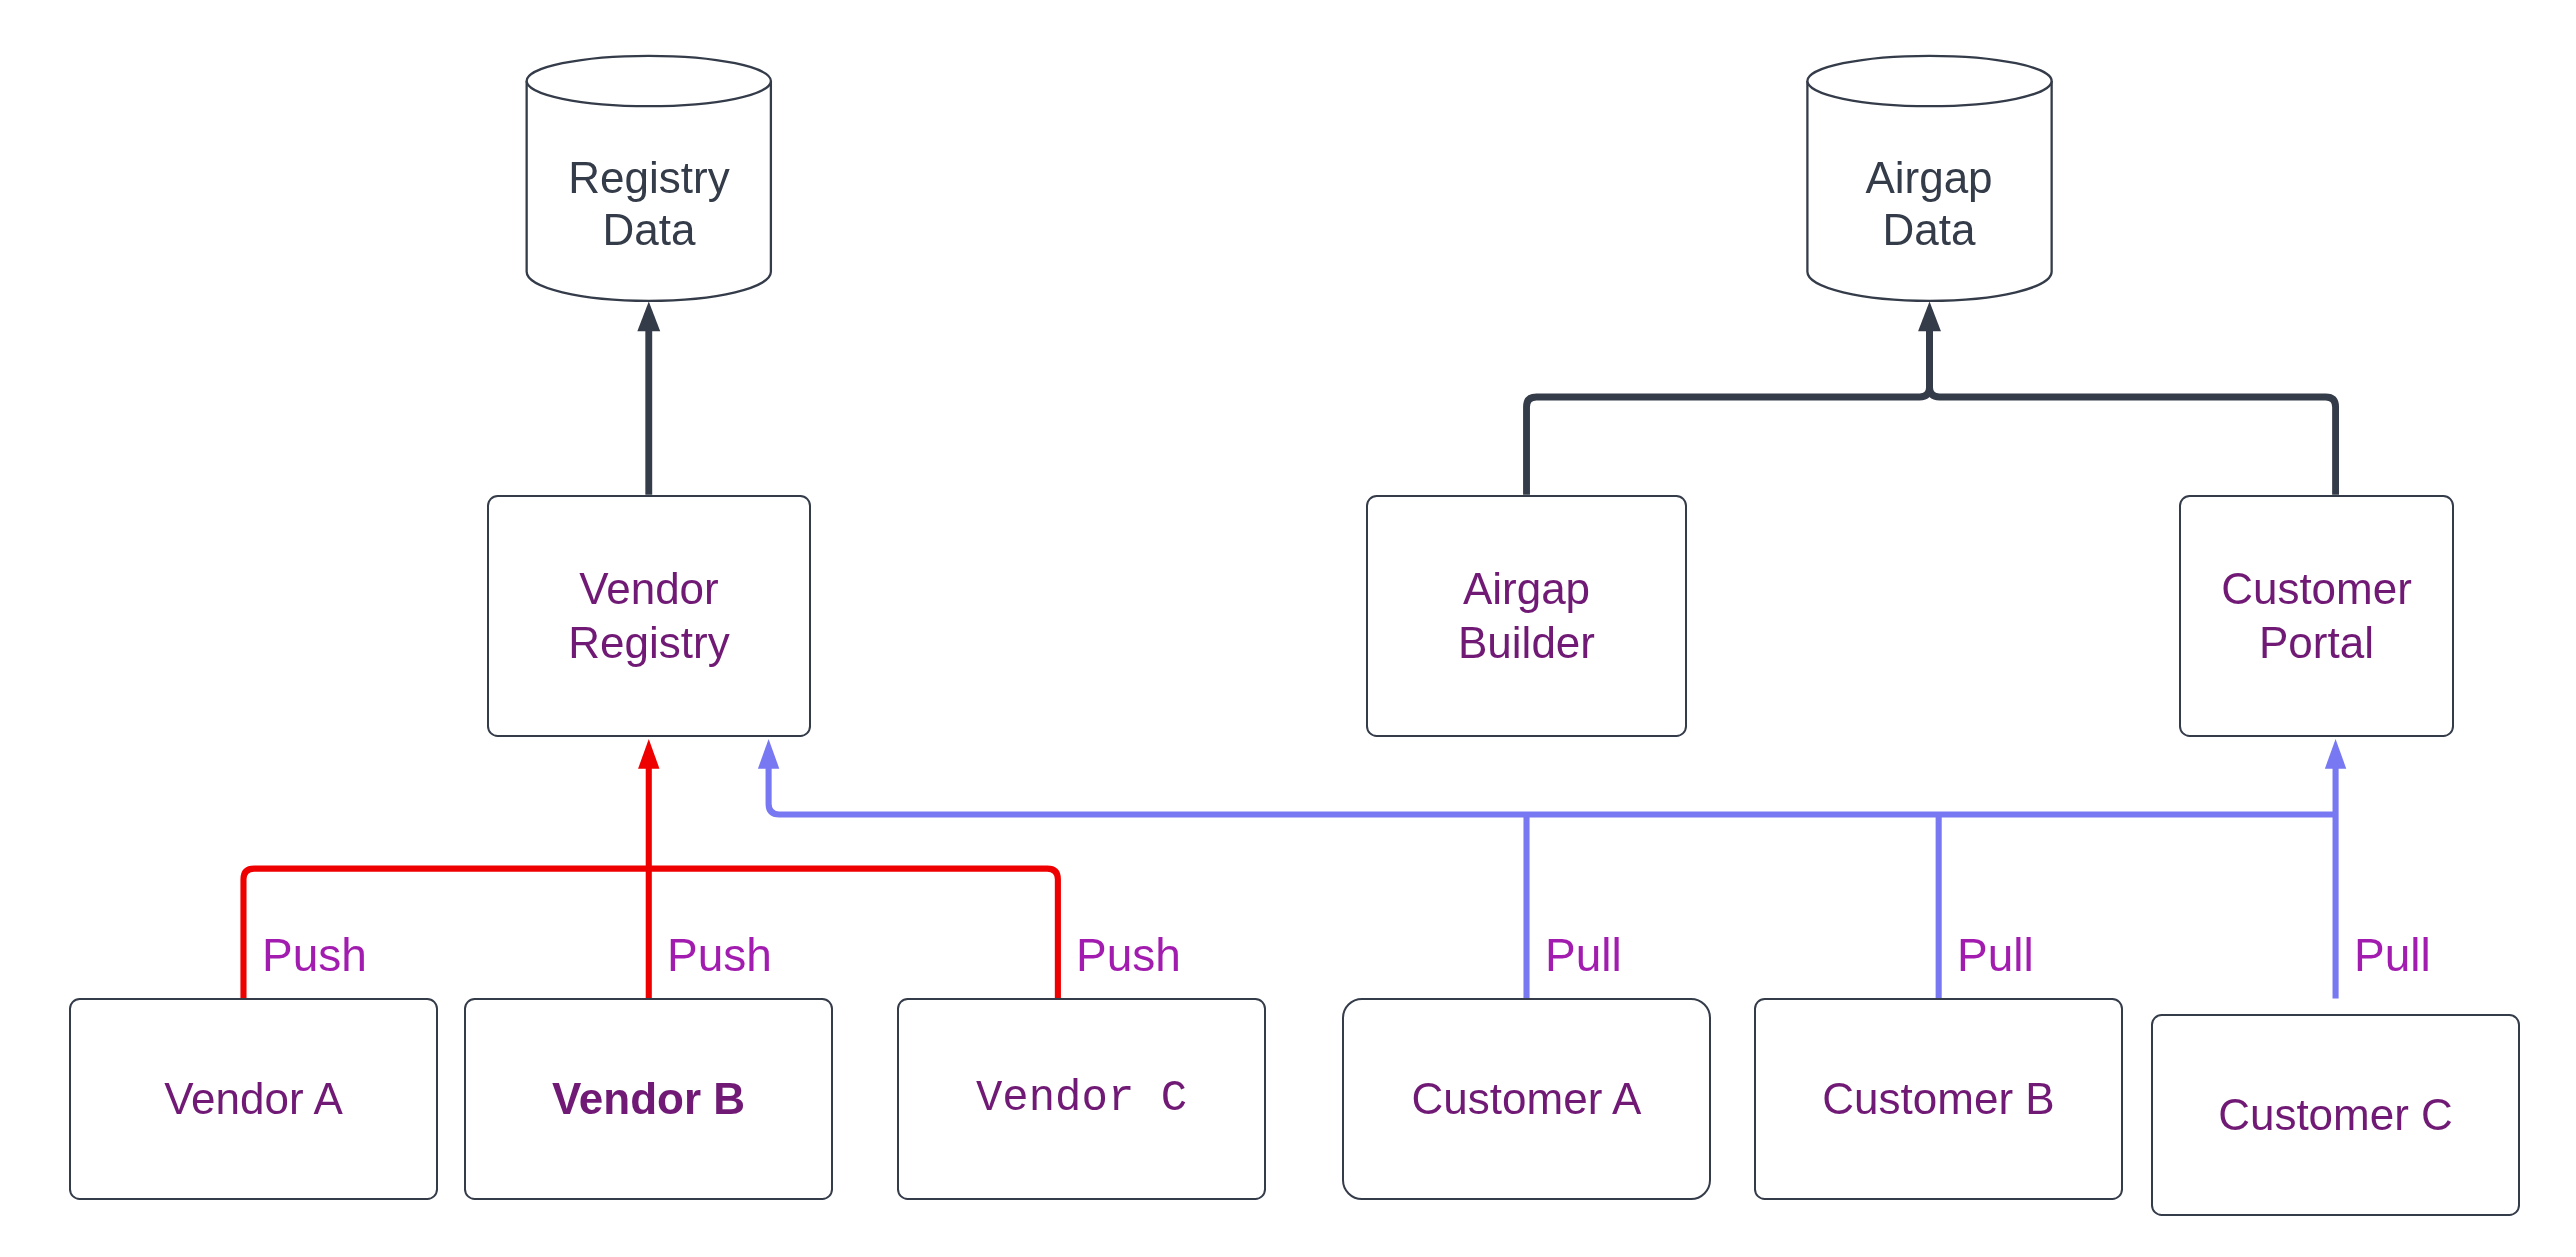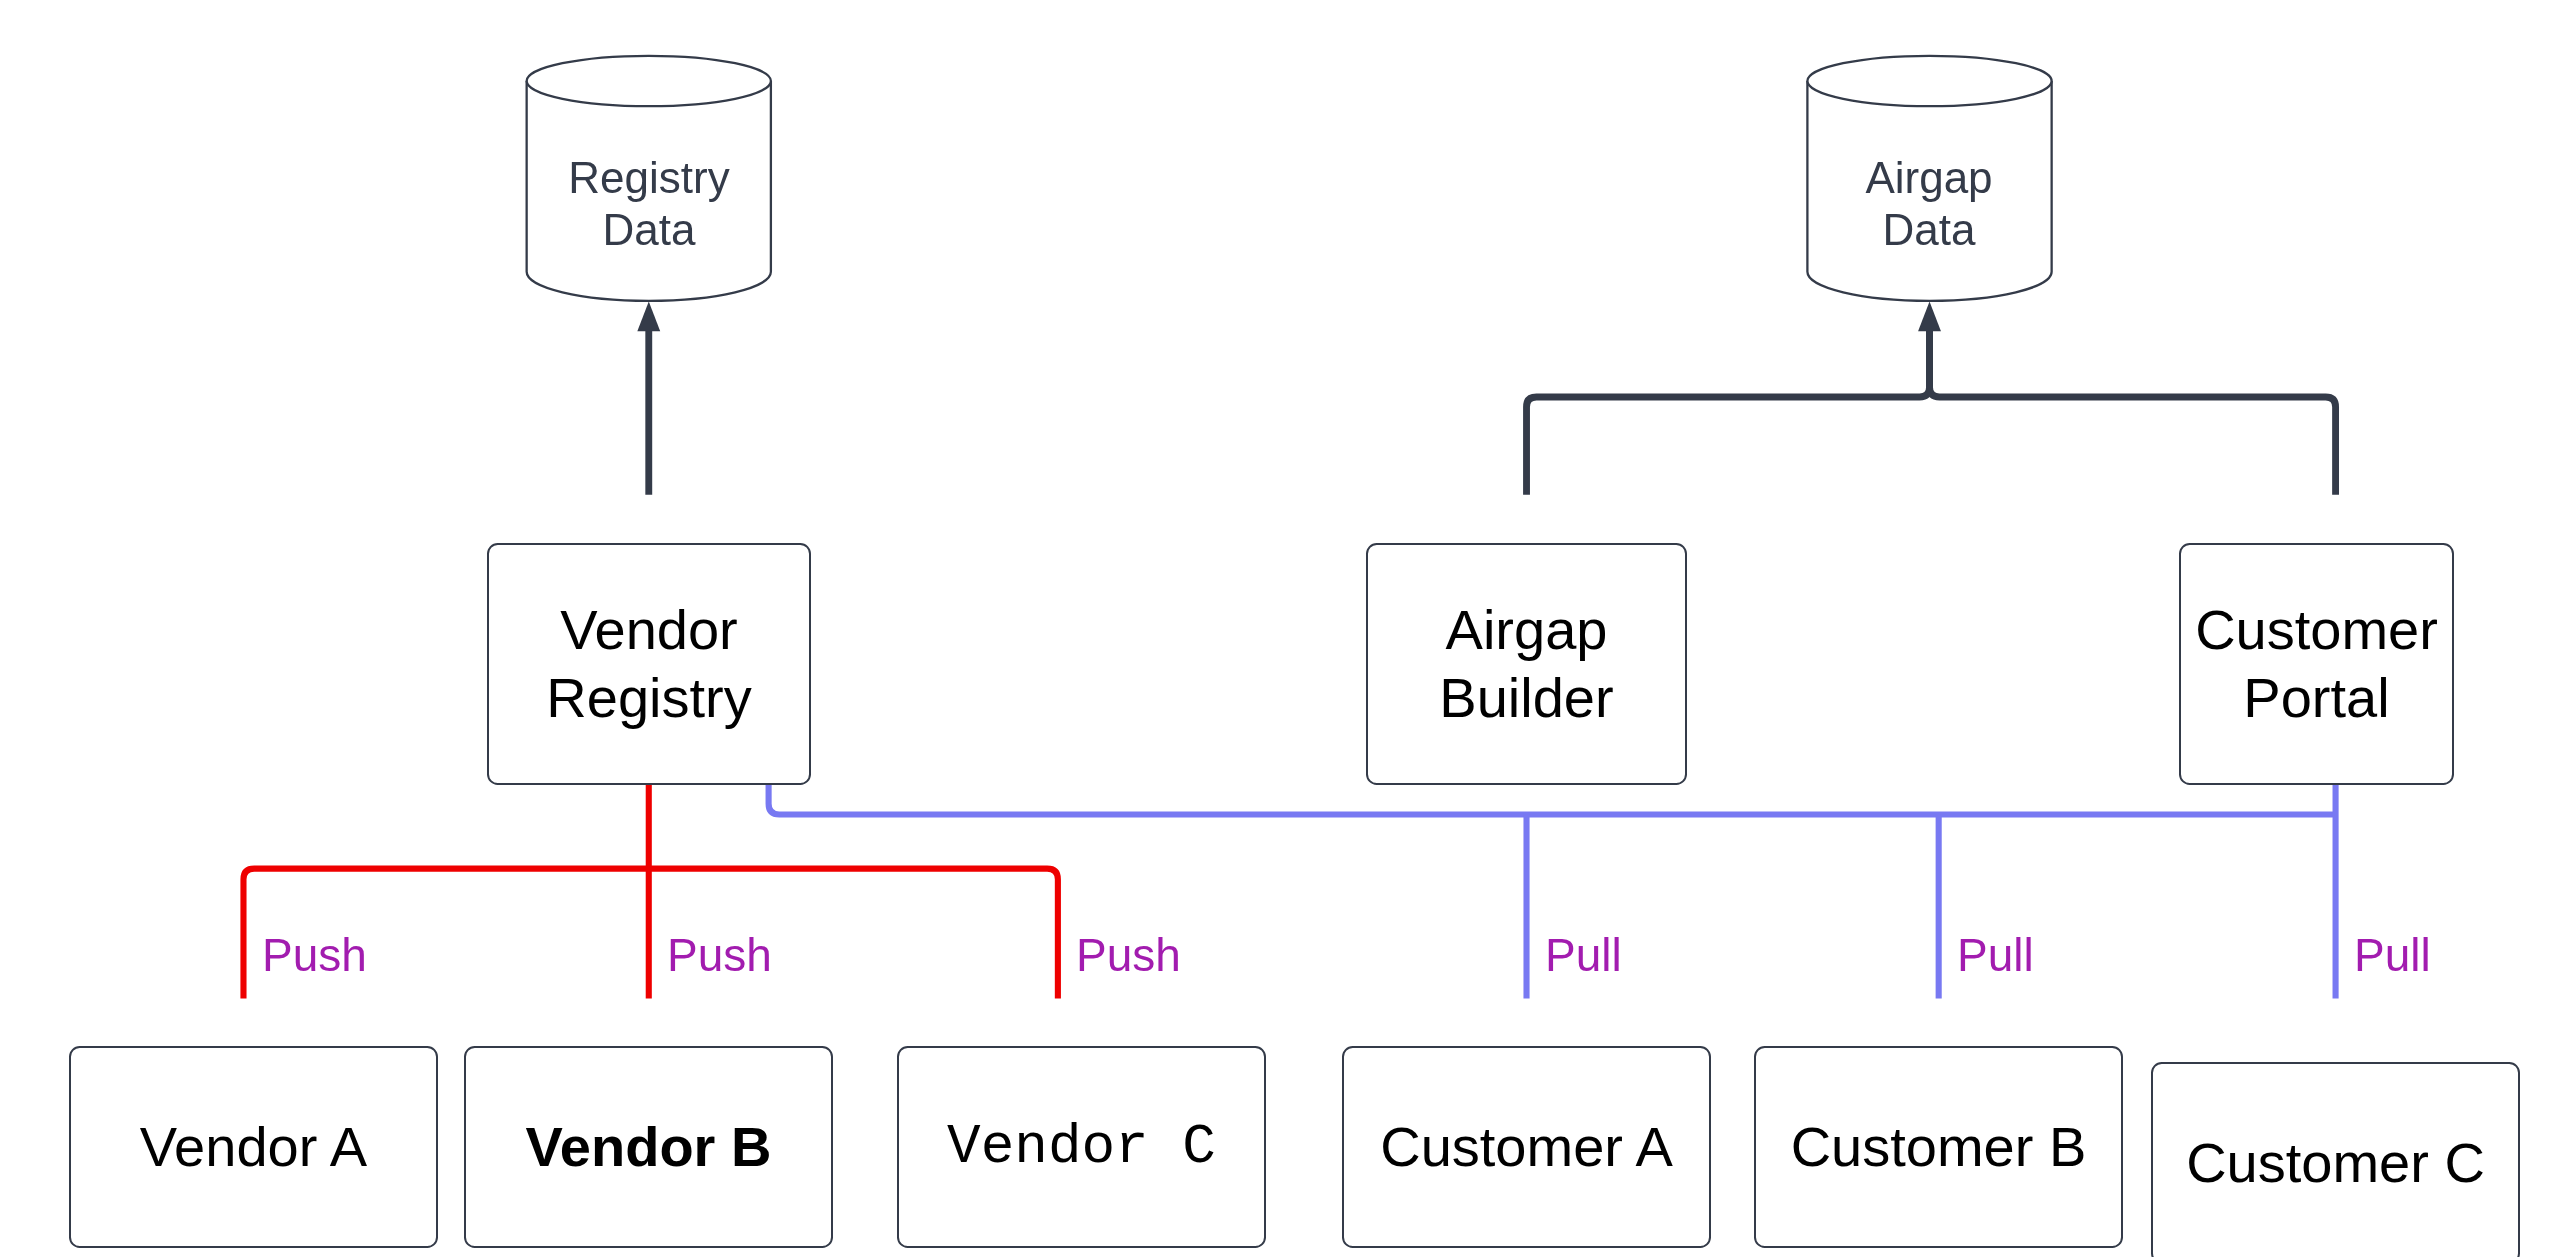--- a/index.html
+++ b/index.html
@@ -21,25 +21,24 @@
   .node {
     position: absolute;
     box-sizing: border-box;
     border: 2.3px solid #343b49;
     border-radius: 10.7px;
     background: #ffffff;
     display: flex;
     align-items: center;
     justify-content: center;
     text-align: center;
-    font-size: 56px;
+    font-size: 44px;
     line-height: 1.22;
     white-space: pre-line;
-    color: #000000;
-    margin-top: 48px;
+    color: #701a75;
   }
   .cyl-label {
     position: absolute;
     display: flex;
     align-items: center;
     justify-content: center;
     text-align: center;
     font-size: 44px;
     line-height: 1.18;
     white-space: pre-line;
@@ -98,21 +97,21 @@
   <div class="node" style="left:487px; top:495px; width:324px; height:242px;">Vendor
 Registry</div>
   <div class="node" style="left:1366px; top:495px; width:321px; height:242px;">Airgap
 Builder</div>
   <div class="node" style="left:2179px; top:495px; width:275px; height:242px;">Customer
 Portal</div>
 
   <div class="node" style="left:69px; top:998px; width:369px; height:202px;">Vendor A</div>
   <div class="node" style="left:464px; top:998px; width:369px; height:202px;font-weight:bold;">Vendor B</div>
   <div class="node" style="left:897px; top:998px; width:369px; height:202px;font-family:Liberation Mono, monospace;">Vendor C</div>
-  <div class="node" style="left:1342px; top:998px; width:369px; height:202px;">Customer A</div>
+  <div class="node" style="left:1342px; top:998px; width:369px; height:202px;border-radius:20px;">Customer A</div>
   <div class="node" style="left:1754px; top:998px; width:369px; height:202px;">Customer B</div>
   <div class="node" style="left:2151px; top:1014px; width:369px; height:202px;">Customer C</div>
 
   <div class="edge-label" style="left:262px; top:932px;">Push</div>
   <div class="edge-label" style="left:667px; top:932px;">Push</div>
   <div class="edge-label" style="left:1076px; top:932px;">Push</div>
   <div class="edge-label" style="left:1545px; top:932px;">Pull</div>
   <div class="edge-label" style="left:1957px; top:932px;">Pull</div>
   <div class="edge-label" style="left:2354px; top:932px;">Pull</div>
 

